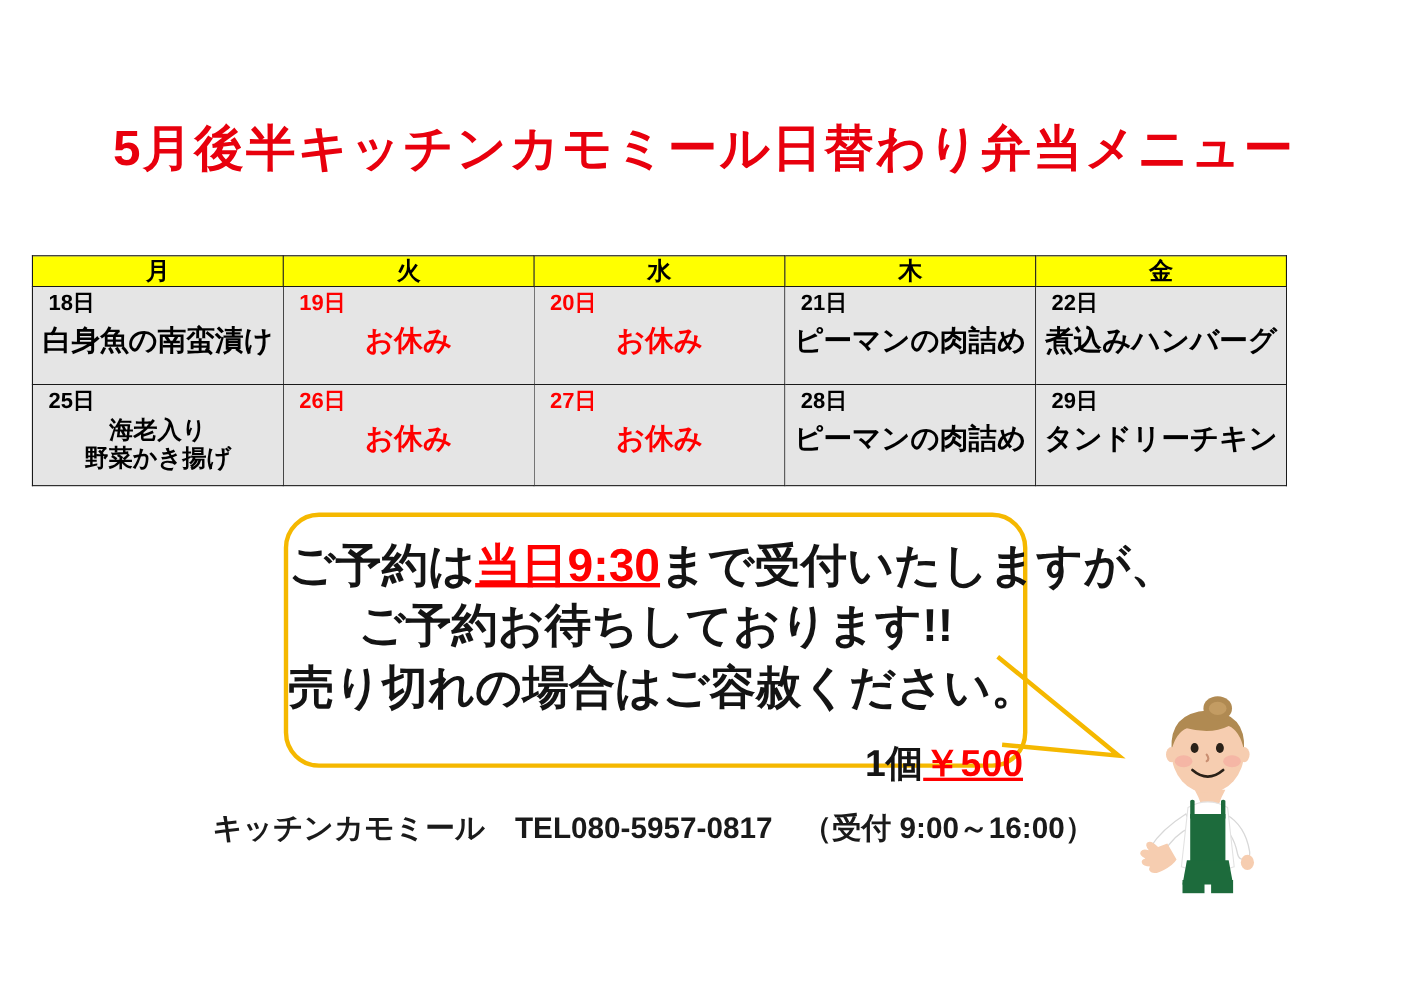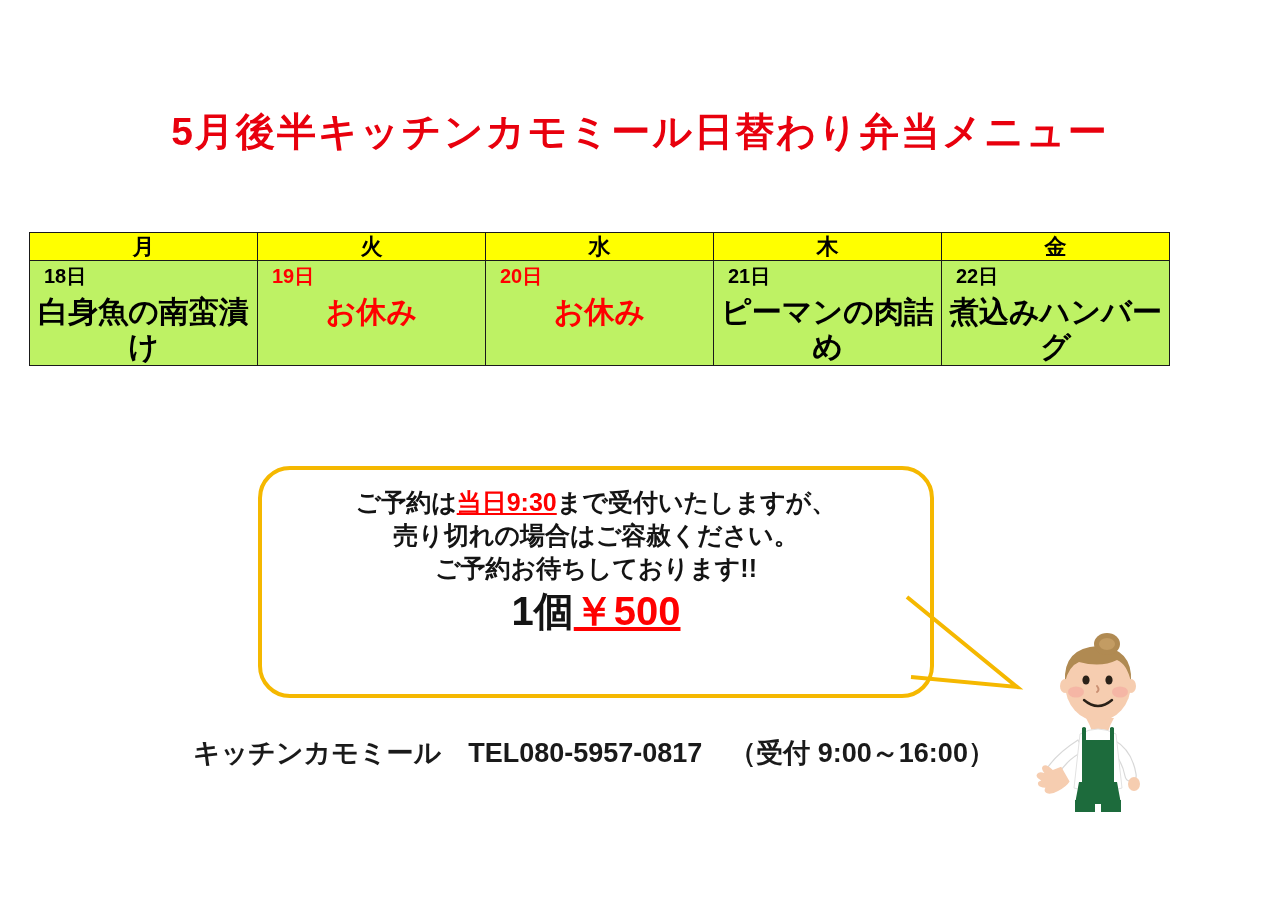--- a/index.html
+++ b/index.html
@@ -17,21 +17,21 @@
   }
 
   
   #page-title {
     position: absolute;
     left: 0;
     top: 112px;
     width: 1280px;
     text-align: center;
     color: #e8000d;
-    font-size: 39px;
+    font-size: 45px;
     font-weight: bold;
     letter-spacing: 2px;
     white-space: nowrap;
     line-height: 1;
   }
 
   
   #menu-table {
     position: absolute;
     left: 29px;
@@ -50,36 +50,36 @@
     height: 27px;
     text-align: center;
     font-size: 22px;
     font-weight: bold;
     line-height: 27px;
     padding: 0;
   }
   .day-cell {
     height: 88px;
     position: relative;
-    background: #bef264;
+    background: #e5e5e5;
   }
   .row-2 .day-cell {
     height: 91px;
   }
   .date-label {
     display: block;
     font-size: 20px;
     font-weight: bold;
     text-align: left;
     padding: 4px 0 0 14px;
     line-height: 1.15;
   }
   .dish-label {
     display: block;
-    font-size: 30px;
+    font-size: 26px;
     font-weight: bold;
     text-align: center;
     line-height: 1.18;
     padding: 6px 2px 0 2px;
     white-space: pre-line;
   }
   .dish-label.tight {
     padding-top: 1px;
     font-size: 22px;
   }
@@ -103,36 +103,37 @@
   #bubble-tail {
     position: absolute;
     left: 905px;
     top: 595px;
     width: 130px;
     height: 105px;
     pointer-events: none;
   }
   .bubble-line {
     text-align: center;
-    font-size: 25px;
+    font-size: 42px;
     font-weight: bold;
     line-height: 1.32;
     white-space: nowrap;
     color: #141414;
   }
   #bubble-line-1 { margin-top: 16px; }
   .hl-red {
     color: #ff0000;
     text-decoration: underline;
     text-decoration-color: #ff0000;
     text-underline-offset: 2px;
   }
   #bubble-line-4 {
-    font-size: 40px;
-    margin-top: 0;
+    font-size: 34px;
+    margin-top: 20px;
+    text-align: right;
   }
 
   
   #footer-contact {
     position: absolute;
     left: 0;
     top: 737px;
     width: 1188px;
     text-align: center;
     font-size: 27px;
@@ -182,29 +183,52 @@
       </td>
       <td class="day-cell">
         <span class="date-label">21日</span>
         <span class="dish-label">ピーマンの肉詰め</span>
       </td>
       <td class="day-cell">
         <span class="date-label">22日</span>
         <span class="dish-label">煮込みハンバーグ</span>
       </td>
     </tr>
+    <tr class="row-2">
+      <td class="day-cell">
+        <span class="date-label">25日</span>
+        <span class="dish-label tight">海老入り
+野菜かき揚げ</span>
+      </td>
+      <td class="day-cell closed">
+        <span class="date-label">26日</span>
+        <span class="dish-label">お休み</span>
+      </td>
+      <td class="day-cell closed">
+        <span class="date-label">27日</span>
+        <span class="dish-label">お休み</span>
+      </td>
+      <td class="day-cell">
+        <span class="date-label">28日</span>
+        <span class="dish-label">ピーマンの肉詰め</span>
+      </td>
+      <td class="day-cell">
+        <span class="date-label">29日</span>
+        <span class="dish-label">タンドリーチキン</span>
+      </td>
+    </tr>
   </tbody>
 </table>
 
 <div id="speech-bubble">
   <div class="bubble-line" id="bubble-line-1">
     <span>ご予約は</span><span class="hl-red">当日9:30</span><span>まで受付いたしますが、</span>
   </div>
+  <div class="bubble-line">ご予約お待ちしております!!</div>
   <div class="bubble-line">売り切れの場合はご容赦ください。</div>
-  <div class="bubble-line">ご予約お待ちしております!!</div>
   <div class="bubble-line" id="bubble-line-4">
     <span>1個</span><span class="hl-red">￥500</span>
   </div>
 </div>
 
 <svg id="bubble-tail" viewBox="0 0 130 105" xmlns="http://www.w3.org/2000/svg">
   <path d="M2 2 L112 92 L6 82" fill="none" stroke="#f5b800" stroke-width="4" stroke-linejoin="miter" stroke-linecap="butt"></path>
 </svg>
 
 <div id="footer-contact">キッチンカモミール　TEL080-5957-0817　（受付 9:00～16:00）</div>

